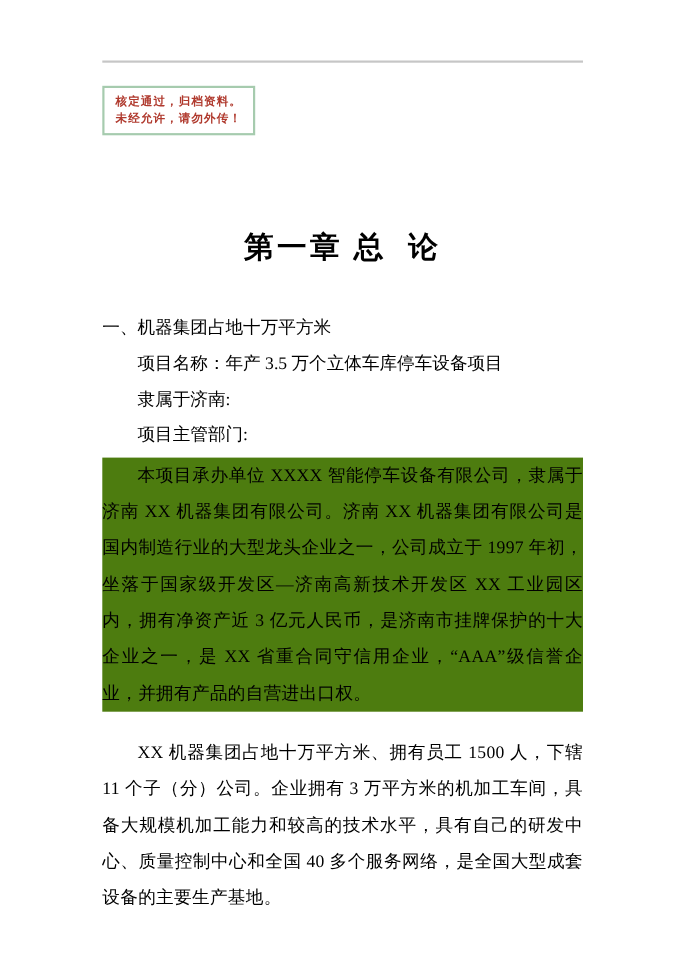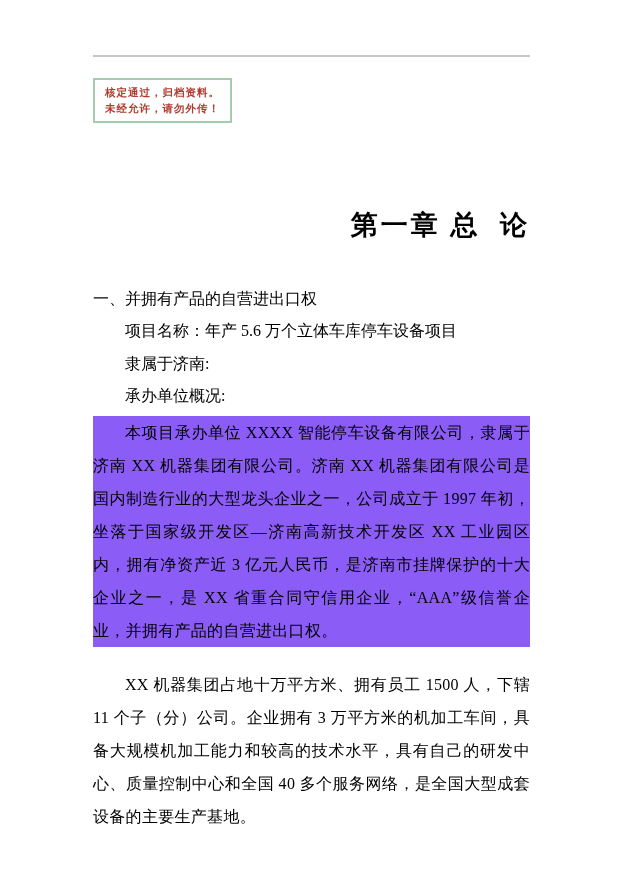--- a/index.html
+++ b/index.html
@@ -36,21 +36,21 @@
     font-size: 10.5px;
     font-weight: bold;
     color: #b03a2e;
     letter-spacing: 1px;
     line-height: 16px;
     white-space: pre;
     text-align: center;
   }
   .chapter-title {
     margin-top: 82px;
-    text-align: right;
+    text-align: center;
     font-size: 27px;
     font-weight: bold;
     letter-spacing: 3px;
     white-space: pre;
     line-height: 40px;
   }
   .section-heading {
     margin-top: 37px;
     font-size: 16px;
     line-height: 33px;
@@ -64,21 +64,21 @@
   }
   .para {
     margin: 0;
     font-size: 16px;
     line-height: 33px;
     text-align: justify;
     text-indent: 2em;
     letter-spacing: 0.3px;
   }
   .para-highlight {
-    background: #8b5cf6;
+    background: #4d7c0f;
     margin-top: 3px;
     font-family: Liberation Serif, serif;
   }
   .para-plain {
     margin-top: 21px;
   }
 </style>
 </head>
 <body>
 
@@ -86,23 +86,23 @@
 
   <div class="top-rule"></div>
 
   <div class="stamp-box">
     <div class="stamp-line">核定通过，归档资料。</div>
     <div class="stamp-line">未经允许，请勿外传！</div>
   </div>
 
   <div class="chapter-title">第一章 总  论</div>
 
-  <div class="section-heading">一、并拥有产品的自营进出口权</div>
+  <div class="section-heading">一、机器集团占地十万平方米</div>
 
-  <div class="info-line">项目名称：年产 5.6 万个立体车库停车设备项目</div>
+  <div class="info-line">项目名称：年产 3.5 万个立体车库停车设备项目</div>
   <div class="info-line">隶属于济南:</div>
-  <div class="info-line">承办单位概况:</div>
+  <div class="info-line">项目主管部门:</div>
 
   <p class="para para-highlight">本项目承办单位 XXXX 智能停车设备有限公司，隶属于济南 XX 机器集团有限公司。济南 XX 机器集团有限公司是国内制造行业的大型龙头企业之一，公司成立于 1997 年初，坐落于国家级开发区—济南高新技术开发区 XX 工业园区内，拥有净资产近 3 亿元人民币，是济南市挂牌保护的十大企业之一，是 XX 省重合同守信用企业，“AAA”级信誉企业，并拥有产品的自营进出口权。</p>
 
   <p class="para para-plain">XX 机器集团占地十万平方米、拥有员工 1500 人，下辖 11 个子（分）公司。企业拥有 3 万平方米的机加工车间，具备大规模机加工能力和较高的技术水平，具有自己的研发中心、质量控制中心和全国 40 多个服务网络，是全国大型成套设备的主要生产基地。</p>
 
 </div>
 
 </body></html>

